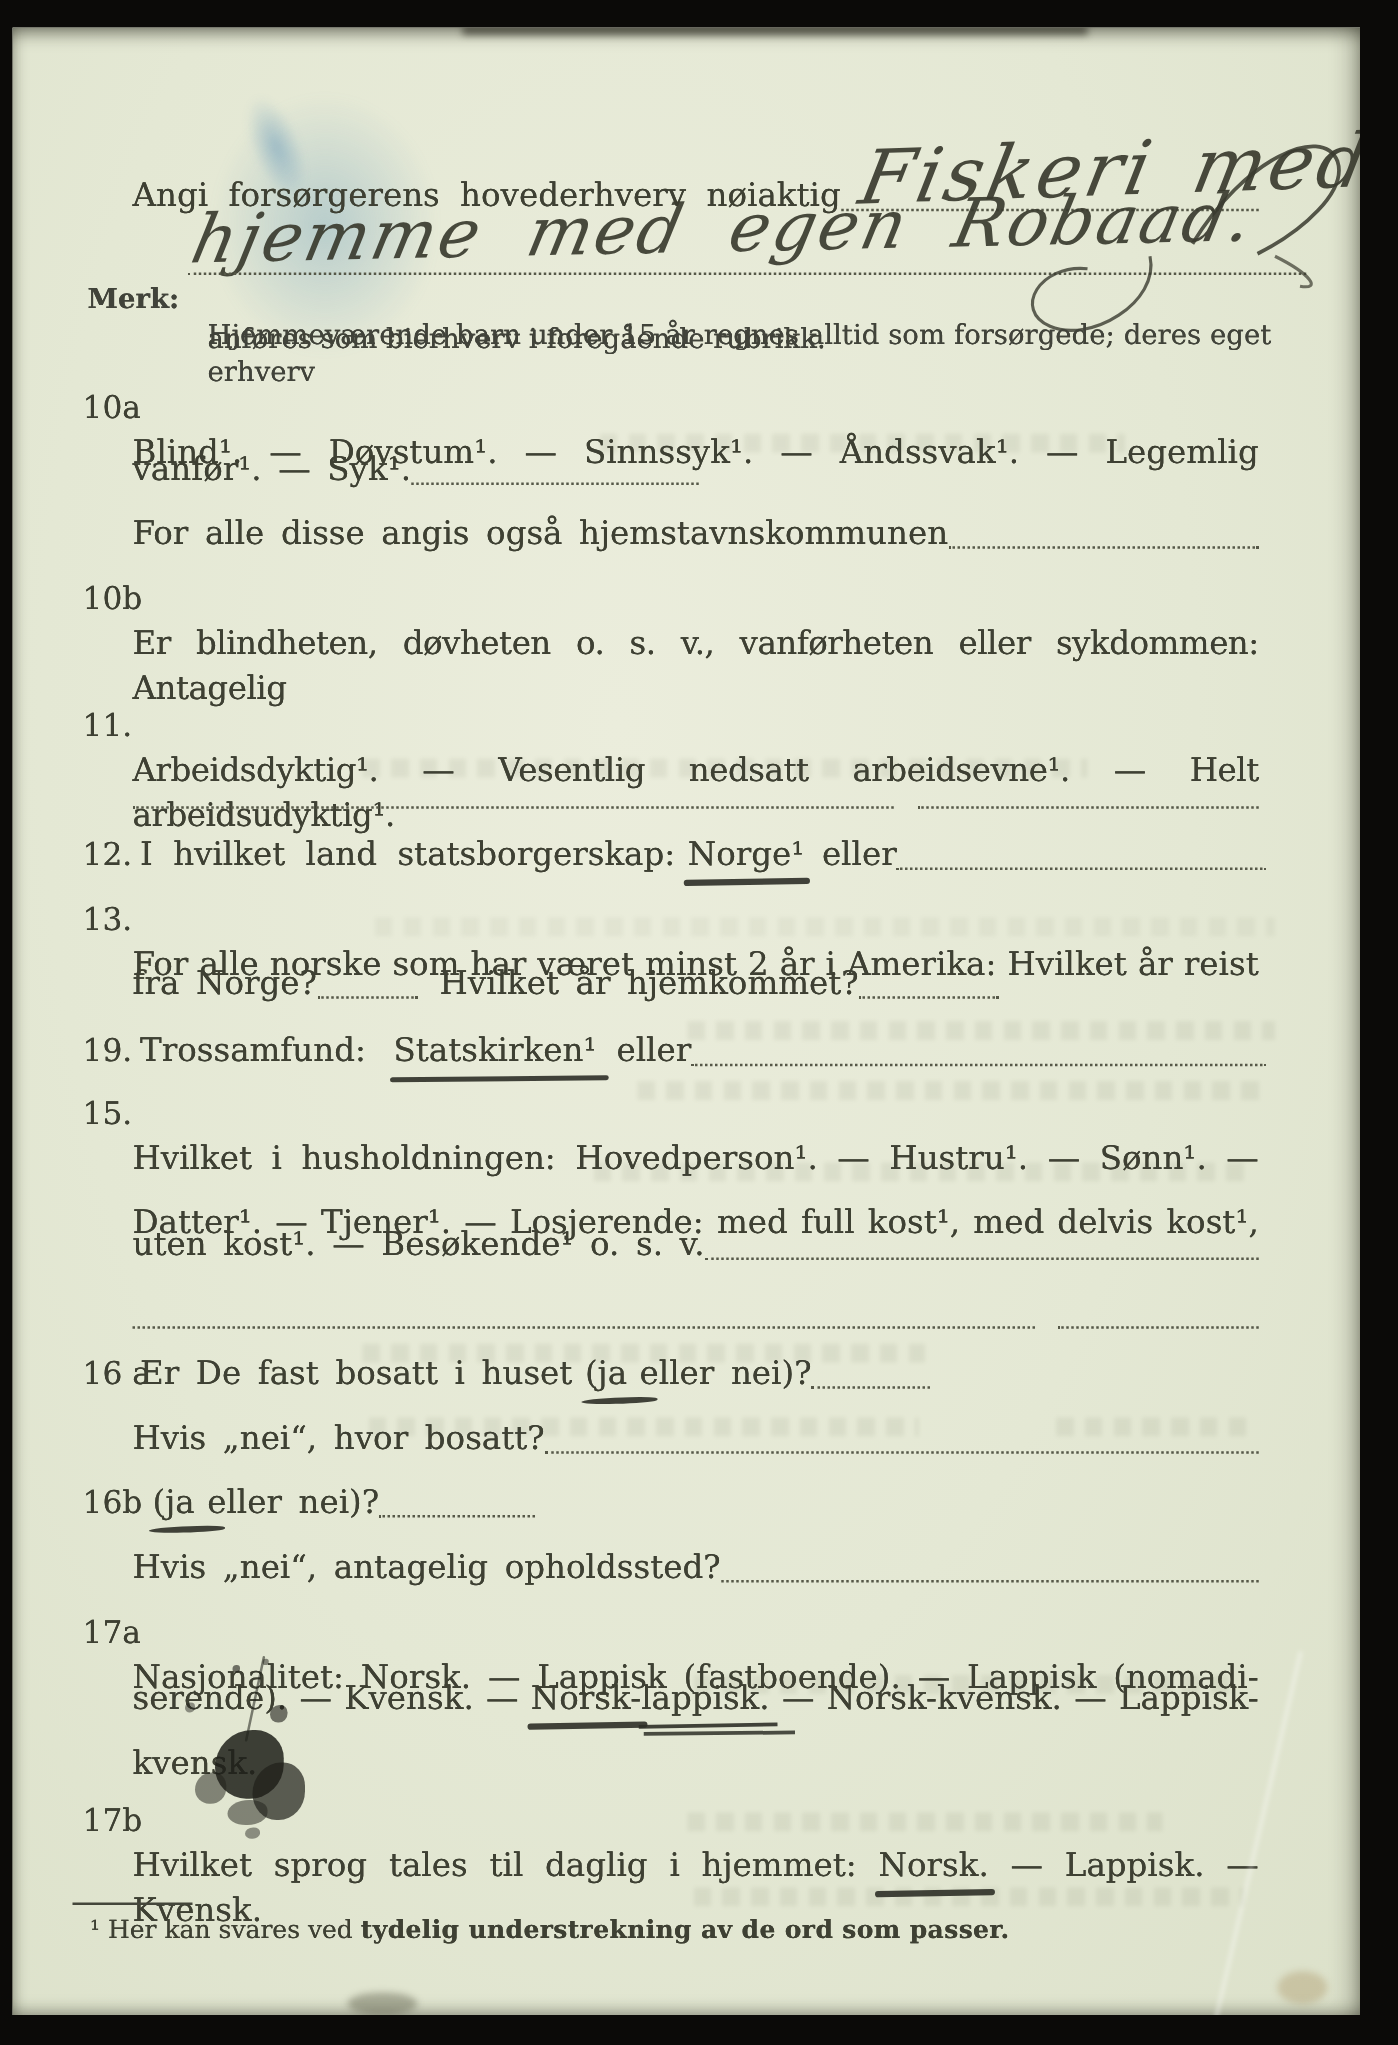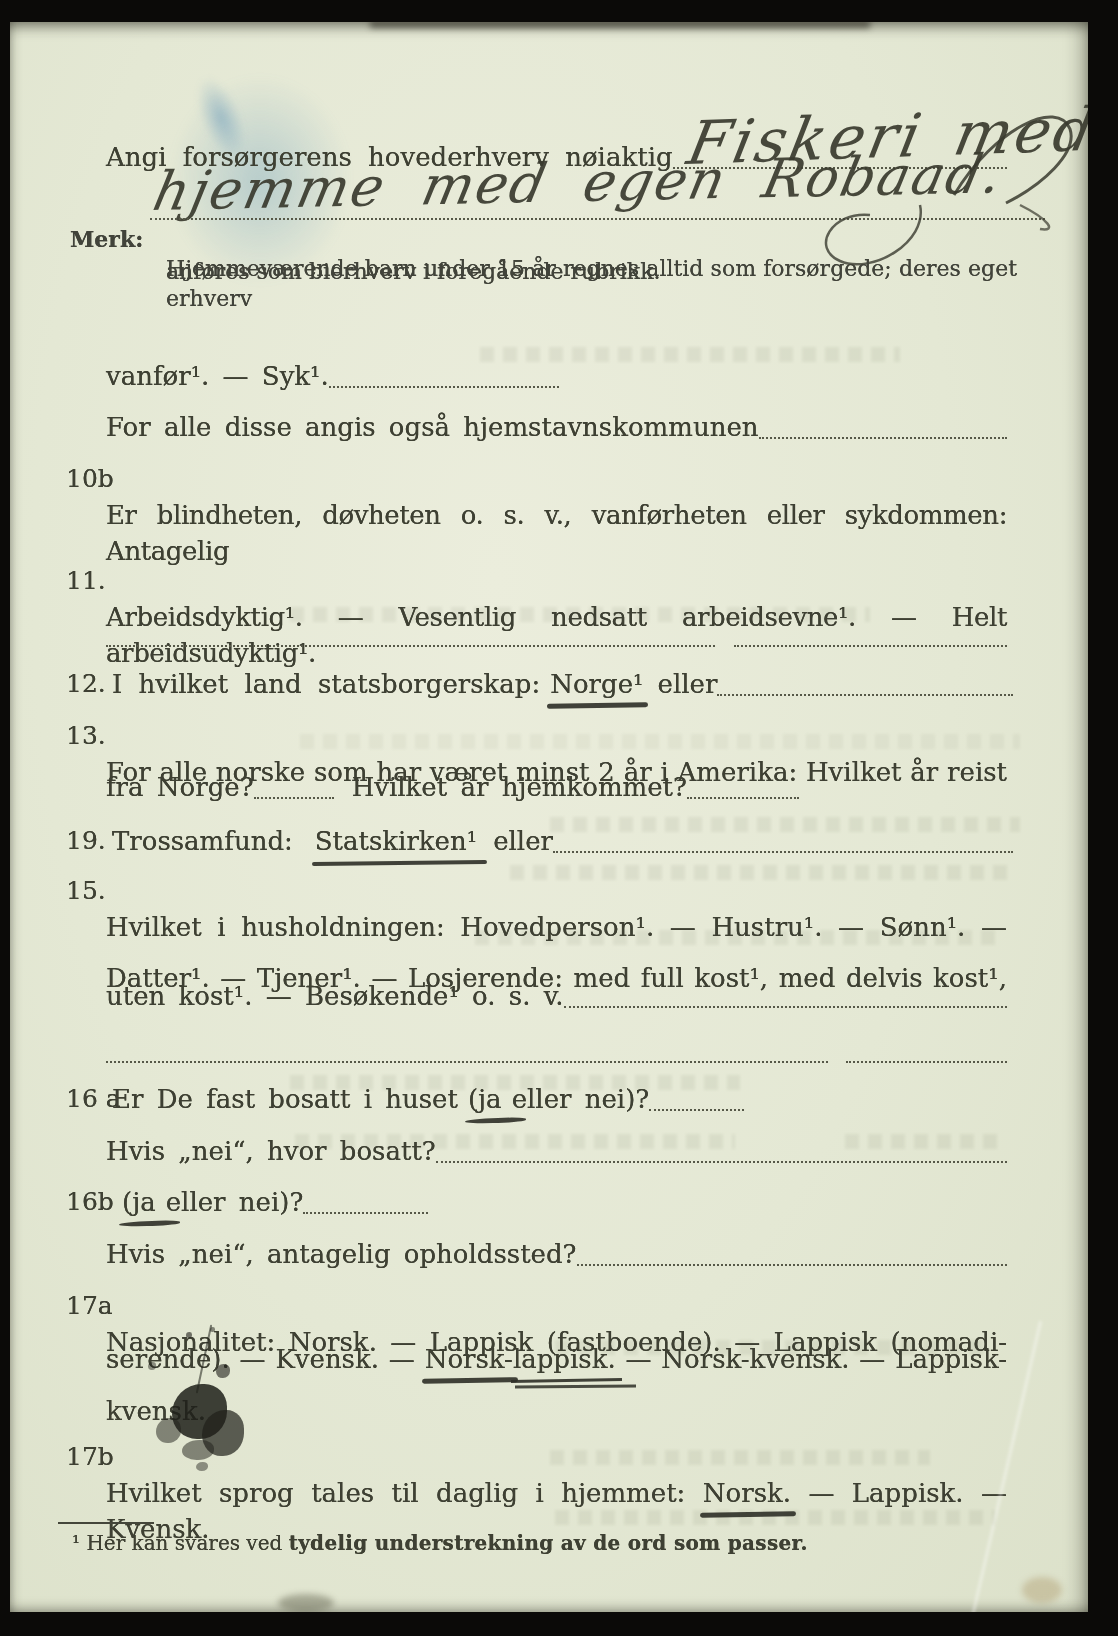--- a/index.html
+++ b/index.html
@@ -131,20 +131,23 @@
     <path d="M 120,8 C 128,45 72,78 40,64 C 10,51 32,14 70,18" fill="none" stroke="#3a3b2f" stroke-width="2.5" opacity=".8"></path>
   </svg>
 
   <div class="merk-line" style="top:202px">
     <span class="merk-label">Merk:</span><span class="merk-body">Hjemmeværende barn under 15 år regnes alltid som forsørgede; deres eget erhverv</span>
   </div>
   <div class="merk-line" style="top:235px">
     <span class="merk-body2">anføres som bierhverv i foregående rubrikk.</span>
   </div>
 
+  <div class="line" style="top:286px">
+    <span class="num">10a</span><span class="just">Blind¹. — Døvstum¹. — Sinnssyk¹. — Åndssvak¹. — Legemlig</span>
+  </div>
   <div class="line" style="top:336px">
     <div class="txt-flex">
       <span class="t">vanfør¹. — Syk¹.</span>
       <span class="fill" style="flex:0 0 230px"></span>
     </div>
   </div>
   <div class="line" style="top:387px">
     <div class="txt-flex">
       <span class="t">For alle disse angis også hjemstavnskommunen</span>
       <span class="fill grow"></span>

